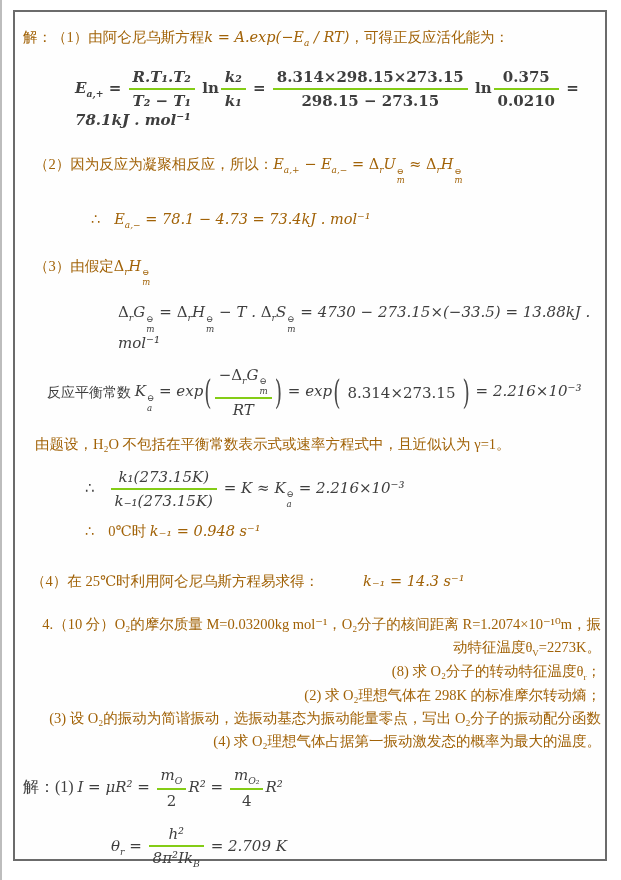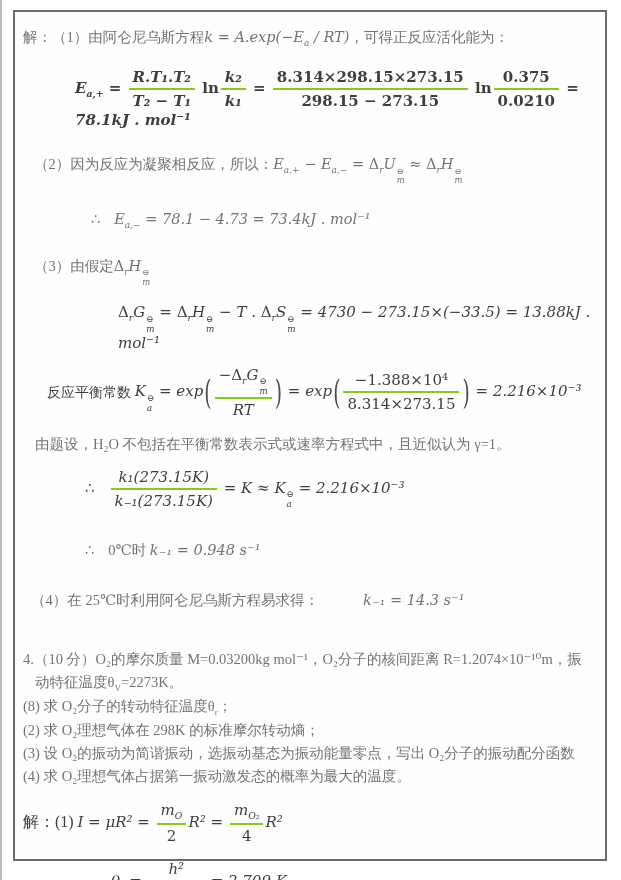--- a/index.html
+++ b/index.html
@@ -7,21 +7,21 @@
     width:621px;height:880px;position:relative;overflow:hidden;
     background:#ffffff;color:#3e3e3e;
     font-family:"Liberation Serif","DejaVu Serif",serif;
   }
   .scan-edge{position:absolute;left:0;top:0;bottom:0;width:2px;background:#bdbdbd;}
   .sheet{
     position:absolute;left:13px;top:10px;width:594px;height:851px;
     box-sizing:border-box;border:2px solid #6b6b6b;background:#fefefe;
     padding:6px 4px 0 8px;
   }
-  .line{margin:0;font-size:14.5px;line-height:1.55;color:#737373;}
+  .line{margin:0;font-size:14.5px;line-height:1.55;color:#a16207;}
   .cjk{font-style:normal;}
   .m{font-style:italic;font-family:"DejaVu Serif","DejaVu Sans",serif;}
   .up{font-style:normal;}
   sub{font-size:.62em;}
   .disp{font-size:15px;color:#3e3e3e;}
   .fr{display:inline-block;vertical-align:middle;text-align:center;margin:0 2px;line-height:1.35;}
   .fr .n{display:block;padding:0 4px 1px;border-bottom:2px solid #84cc16;}
   .fr .d{display:block;padding:1px 4px 0;}
   .ss{display:inline-flex;flex-direction:column;align-items:flex-start;
       font-size:.58em;line-height:1.15;vertical-align:-.5em;margin-left:1px;}
@@ -31,23 +31,23 @@
   .ther{font-style:normal;margin-right:14px;}
   .gap{margin-left:44px;}
   #eq1{margin:16px 0 0 52px;font-weight:bold;}
   #s2{margin-top:24px;margin-left:11px;}
   #s2b{margin-top:22px;margin-left:68px;}
   #s3{margin-top:22px;margin-left:11px;}
   #eq3{margin-top:16px;margin-left:95px;}
   #s4{margin-top:13px;margin-left:24px;}
   #s5{margin-top:13px;margin-left:12px;}
   #s6{margin-top:11px;margin-left:62px;}
-  #s7{margin-top:28px;margin-left:62px;}
+  #s7{margin-top:9px;margin-left:62px;}
   #s8{margin-top:27px;margin-left:8px;}
-  #q4{margin-top:37px;}
+  #q4{margin-top:21px;text-align:right;}
   #q4 .line{line-height:1.58;}
   #q4 .wrap{margin-left:12px;}
   #a1{margin-top:12px;}
   #a1b{margin-top:12px;margin-left:88px;}
 </style>
 </head>
 <body>
 
 <div class="scan-edge"></div>
 
@@ -100,21 +100,21 @@
   </div>
 
   <div id="s4" class="disp">
     <span class="cjk" style="font-size:14px">反应平衡常数</span>
     <span class="m"><span>K</span><span class="ss">
           <span class="t">⊖</span>
           <span>a</span>
         </span><span> = </span><span>exp</span><span class="bp">(</span><span class="fr"><span class="n"><span class="up">−Δ</span><sub>r</sub><span>G</span><span class="ss">
               <span class="t">⊖</span>
               <span>m</span>
-            </span></span><span class="d">RT</span></span><span class="bp">)</span><span> = </span><span>exp</span><span class="bp">(</span><span class="fr up"><span class="n">−1.388×10⁴</span><span class="d">8.314×273.15</span></span><span class="bp">)</span>
+            </span></span><span class="d">RT</span></span><span class="bp">)</span><span> = </span><span>exp</span><span class="bp">(</span><span class="fr up"><span class="d">8.314×273.15</span></span><span class="bp">)</span>
     <span>= 2.216×10⁻³</span></span>
   </div>
 
   <p id="s5" class="line">
     <span class="cjk">由题设，H₂O 不包括在平衡常数表示式或速率方程式中，且近似认为 γ=1。</span>
   </p>
 
   <div id="s6" class="disp m">
     <span class="ther">∴</span><span class="fr"><span class="n">k₁(273.15K)</span><span class="d">k₋₁(273.15K)</span></span><span> = K ≈ </span><span>K</span><span class="ss">
         <span class="t">⊖</span>

